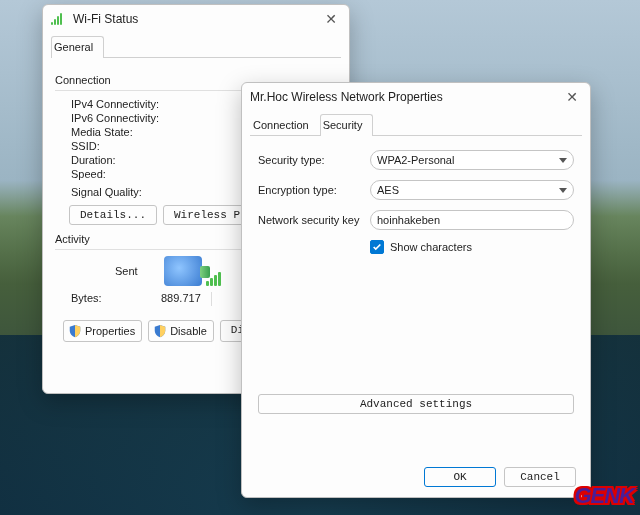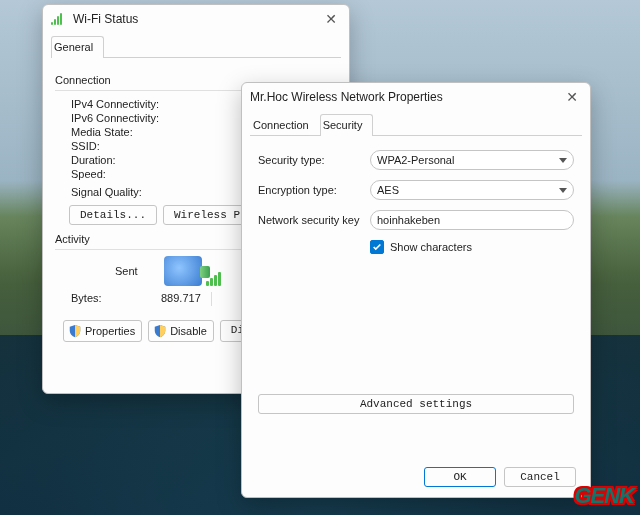--- a/index.html
+++ b/index.html
@@ -69,21 +69,21 @@
     .ok-cancel{position:absolute;bottom:10px;right:14px;display:flex;gap:8px;}
     .ok-cancel .win-btn{min-width:72px;}
     .ok-cancel .win-btn.primary{border-color:#0078d4;}
 
     
     .wifi-ico{ width:14px; height:12px; display:inline-flex; align-items:flex-end; gap:1px; margin-right:2px;}
     .wifi-ico span{width:2px;background:#4fbf4f;border-radius:1px;}
     .wifi-ico span:nth-child(1){height:3px}.wifi-ico span:nth-child(2){height:6px}.wifi-ico span:nth-child(3){height:9px}.wifi-ico span:nth-child(4){height:12px}
 
     
-    .logo { position:absolute; right:6px; bottom:6px; font-family: Arial Black, Arial, sans-serif; font-weight:900; font-style:italic; font-size:22px; color:#0f766e; z-index:5; letter-spacing:-1px; text-shadow: -2px 0 0 #d00, 2px 0 0 #d00, 0 -2px 0 #d00, 0 2px 0 #d00, -2px -2px 0 #d00, 2px 2px 0 #d00, -2px 2px 0 #d00, 2px -2px 0 #d00;}
+    .logo { position:absolute; right:6px; bottom:6px; font-family: Arial Black, Arial, sans-serif; font-weight:900; font-style:italic; font-size:22px; color:#4c1d95; z-index:5; letter-spacing:-1px; text-shadow: -2px 0 0 #d00, 2px 0 0 #d00, 0 -2px 0 #d00, 0 2px 0 #d00, -2px -2px 0 #d00, 2px 2px 0 #d00, -2px 2px 0 #d00, 2px -2px 0 #d00;}
   </style>
 </head>
 <body>
 
 <div class="dialog wifi-win">
   <div class="titlebar">
     <span class="wifi-ico">
         <span></span>
         <span></span>
         <span></span>

